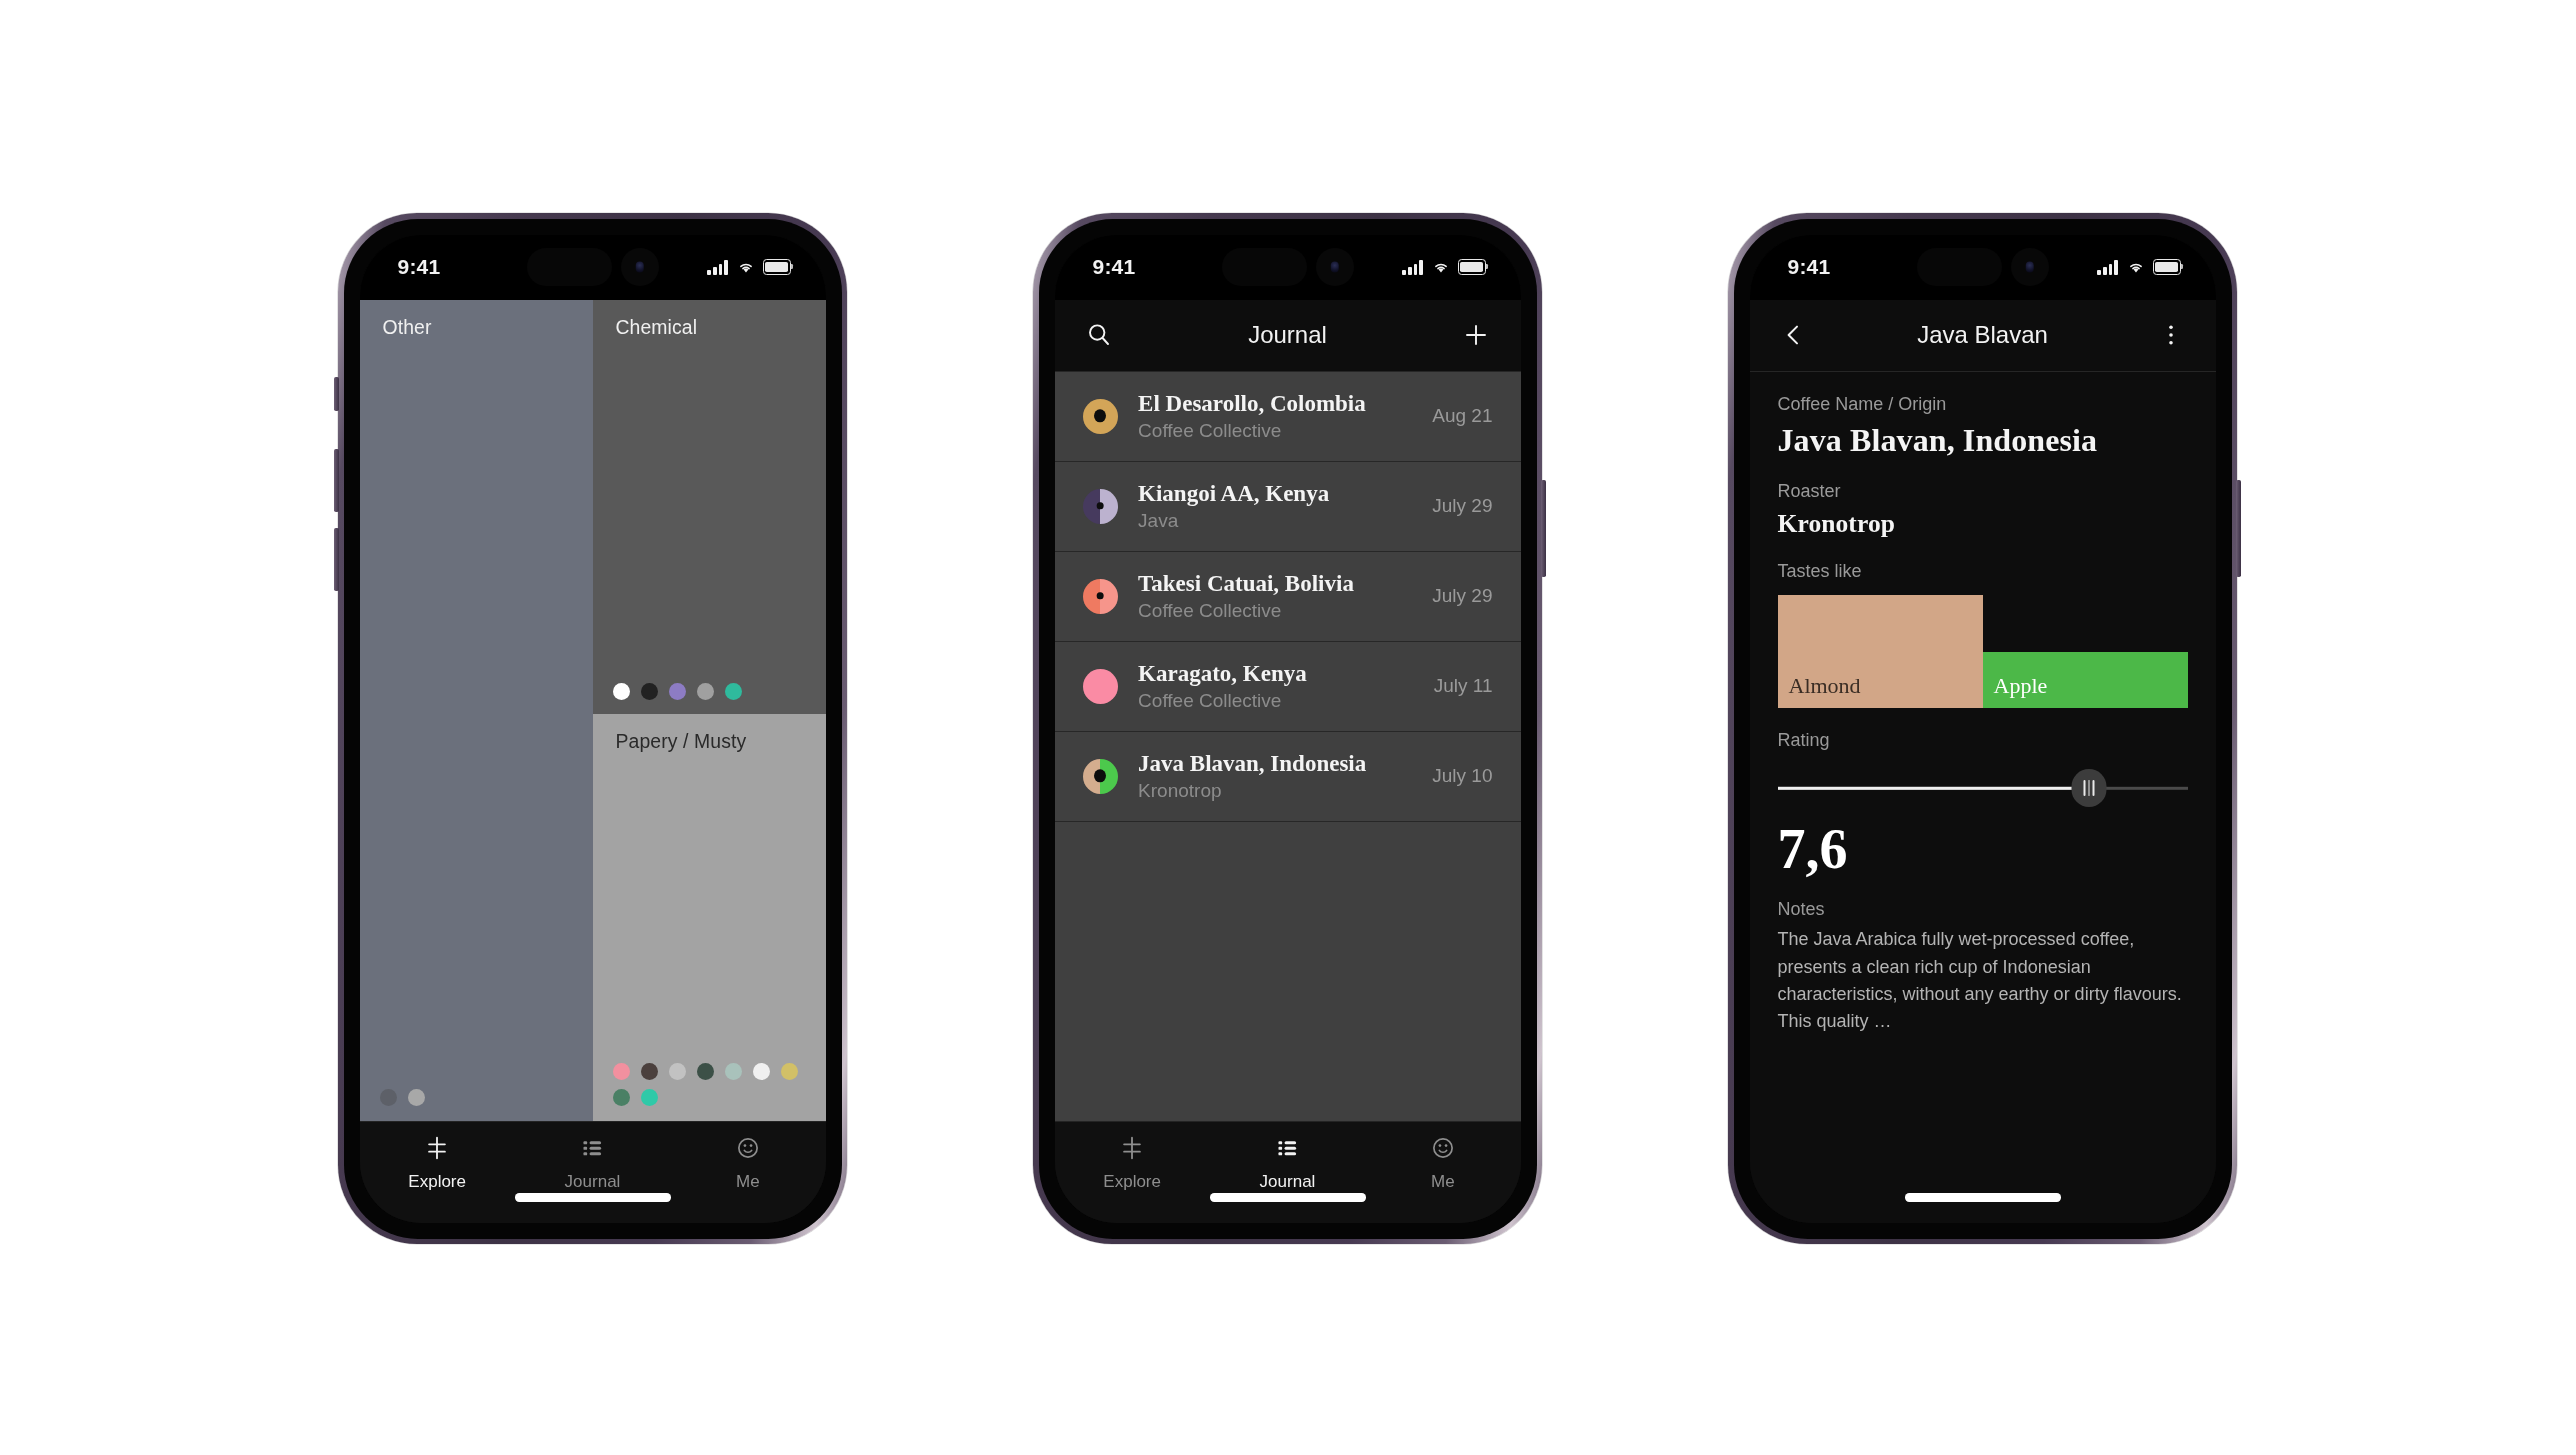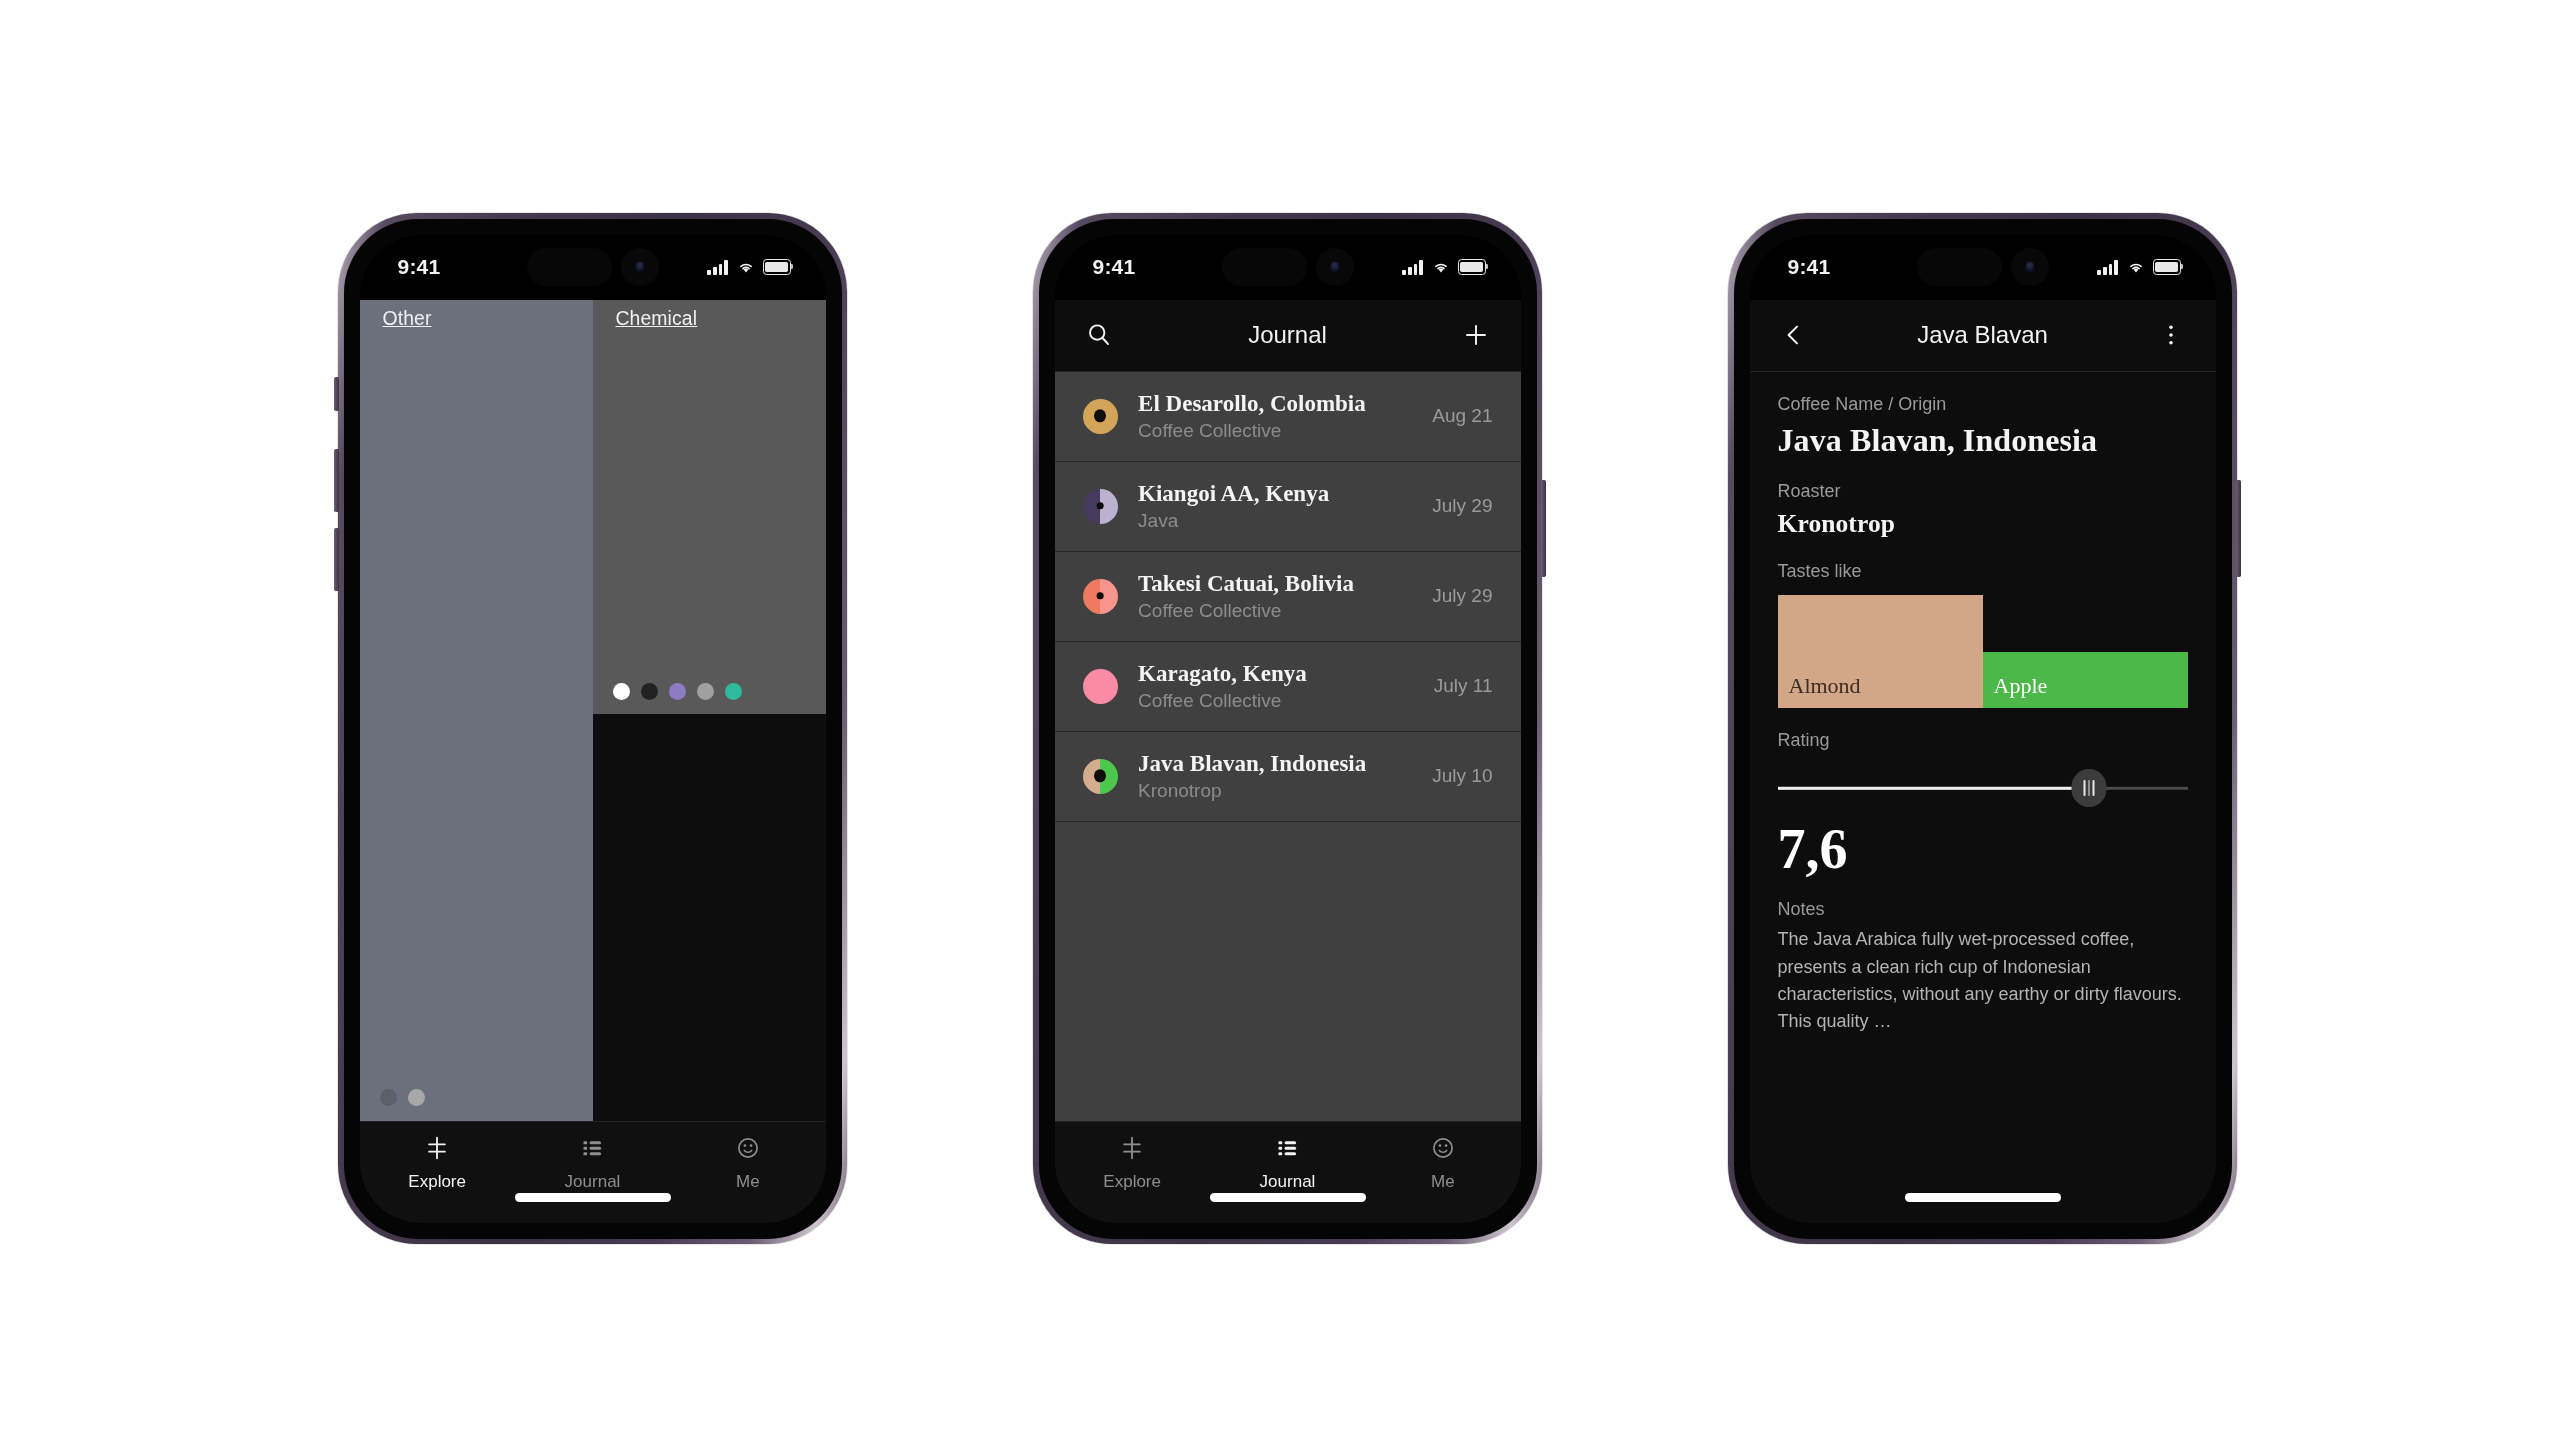--- a/index.html
+++ b/index.html
@@ -72,21 +72,21 @@
   
   .home-ind { position:absolute; bottom:20.6px; left:50%; transform:translateX(-50%); width:156px; height:8.5px; border-radius:4.2px; background:#fff; }
 
   
   .explore-grid { position:absolute; left:0; right:0; top:65px; bottom:102px; display:flex; }
   .ex-col-left { width:50%; background:#6b707c; position:relative; }
   .ex-col-right { width:50%; display:flex; flex-direction:column; }
   .ex-cell { position:relative; overflow:hidden; }
   .ex-chemical { background:#595959; height:50.5%; }
   .ex-papery   { background:#a3a3a3; flex:1; }
-  .ex-label { position:absolute; left:23px; top:7px; font-size:19.4px; letter-spacing:0.1px;text-decoration:underline; }
+  .ex-label { position:absolute; left:23px; top:16px; font-size:19.4px; letter-spacing:0.1px; }
   .ex-label.light { color:#f0f0f0; }
   .ex-label.dark  { color:#2a2a2a; }
   .dots { position:absolute; left:20.6px; bottom:14.6px; display:flex; flex-wrap:wrap; gap:8.5px 11px; width:86%; }
   .dot { width:17px; height:17px; border-radius:50%; display:block; }
 
   
   .tabbar {
     position:absolute; left:0; right:0; bottom:0; height:102px;
     background:#101010; border-top:0.6px solid #242424;
     display:flex; align-items:flex-start; padding-top:12px; box-sizing:border-box;
@@ -183,20 +183,34 @@
             <div class="ex-cell ex-chemical">
               <span class="ex-label light">Chemical</span>
               <span class="dots">
                 <i class="dot" style="background:#ffffff"></i>
                 <i class="dot" style="background:#222222"></i>
                 <i class="dot" style="background:#8d7cc4"></i>
                 <i class="dot" style="background:#a0a0a0"></i>
                 <i class="dot" style="background:#2fba9d"></i>
               </span>
             </div>
+            <div class="ex-cell ex-papery">
+              <span class="ex-label dark">Papery / Musty</span>
+              <span class="dots">
+                <i class="dot" style="background:#f2909f"></i>
+                <i class="dot" style="background:#4b403d"></i>
+                <i class="dot" style="background:#c2c2c2"></i>
+                <i class="dot" style="background:#3c5047"></i>
+                <i class="dot" style="background:#a9c2bb"></i>
+                <i class="dot" style="background:#f0f0f0"></i>
+                <i class="dot" style="background:#d2c067"></i>
+                <i class="dot" style="background:#4a8065"></i>
+                <i class="dot" style="background:#2fc9a8"></i>
+              </span>
+            </div>
           </div>
         </div>
 
         <div class="tabbar">
           <div class="tab active">
             <span class="ticon">
               <svg viewBox="0 0 46 46">
                   <path d="M23 6v34M10 17h26M10 29h26" stroke="#f2f2f2" stroke-width="3" stroke-linecap="round" fill="none"></path>
                 </svg>
             </span>

